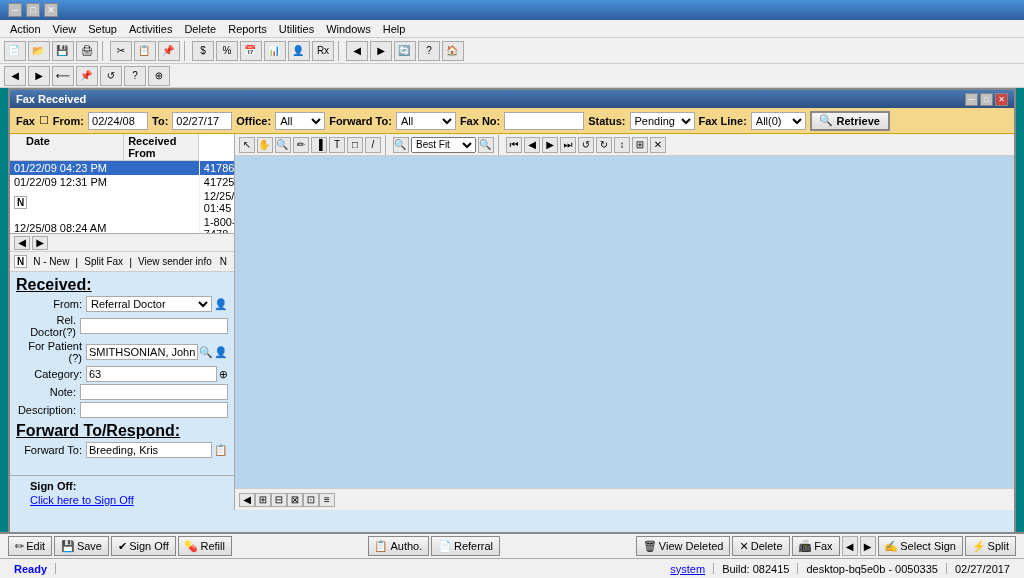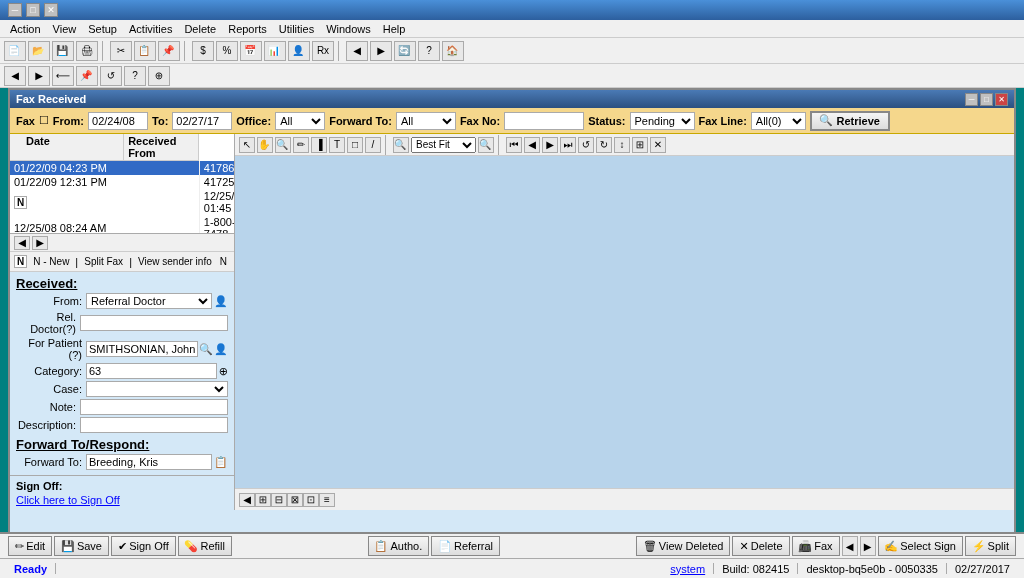--- a/index.html
+++ b/index.html
@@ -182,21 +182,21 @@
     }
 
     
     .form-section {
       padding: 4px 6px;
       flex: 1;
       overflow-y: auto;
     }
     .section-title {
       font-weight: bold;
-      font-size: 13px;
+      font-size: 16px;
       margin-bottom: 2px;
       text-decoration: underline;
     }
     .form-row {
       display: flex;
       align-items: center;
       margin-bottom: 2px;
     }
     .form-label {
       font-size: 11px;
@@ -279,21 +279,21 @@
     .status-ready { color: blue; font-weight: bold; }
 
     
     .fax-content {
       display: flex;
       height: calc(100% - 18px - 26px - 22px - 22px);
     }
 
     
     .sign-off-section {
-      padding: 4px 6px;
+      padding: 4px 20px;
       border-top: 1px solid #aaa;
     }
     .sign-off-link {
       color: blue;
       text-decoration: underline;
       cursor: pointer;
       font-size: 11px;
     }
 
     
@@ -512,26 +512,20 @@
             <div style="margin-left:1px;">👤</div>
           </div>
 
           <div class="form-row">
             <span class="form-label">Category:</span>
             <input class="form-input" style="width: 40px;" type="text" value="63">
             <div style="margin-left:2px;">⊕</div>
           </div>
 
 
-          <div class="form-row">
-            <span class="form-label">Case:</span>
-            <select class="form-select">
-              <option></option>
-            </select>
-          </div>
 
           <div class="form-row">
             <span class="form-label">Note:</span>
             <input class="form-input" type="text" style="">
           </div>
 
           <div class="form-row">
             <span class="form-label">Description:</span>
             <input class="form-input" type="text" style="">
           </div>

